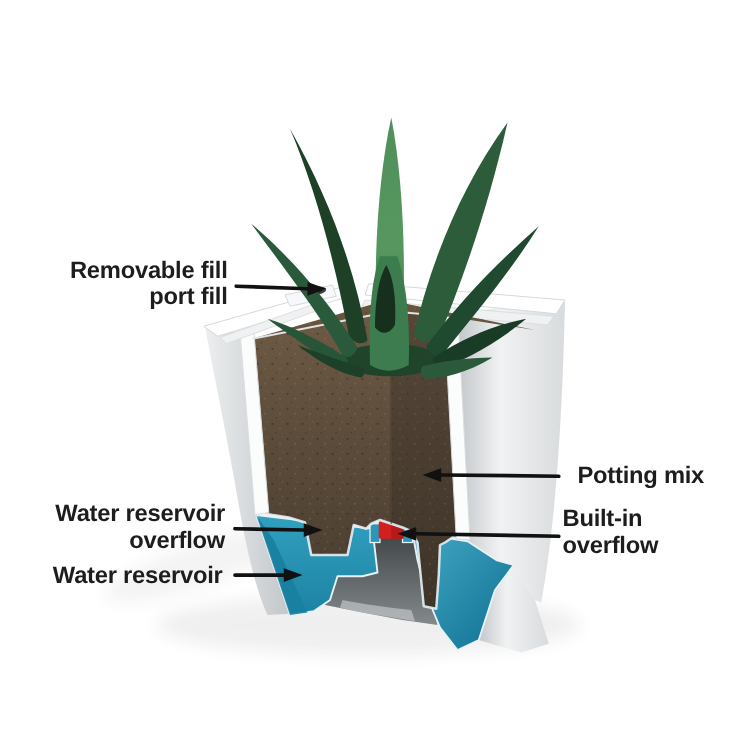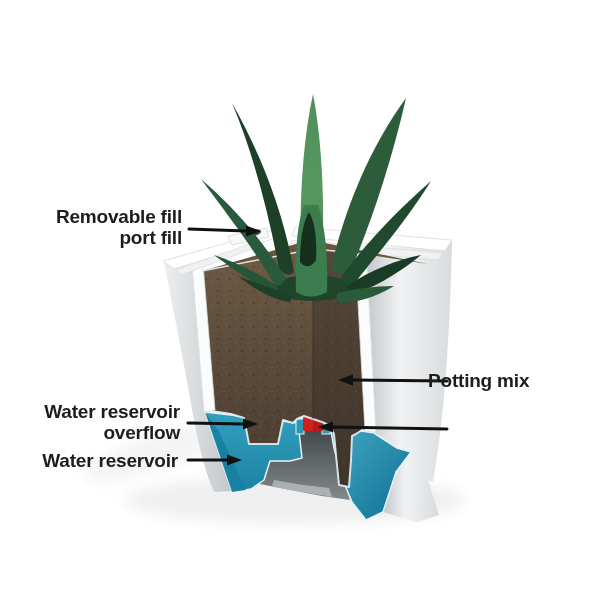--- a/index.html
+++ b/index.html
@@ -4,21 +4,21 @@
 <style>
   html,body{margin:0;padding:0;background:#fff;}
   .stage{position:relative;width:600px;height:600px;background:#fff;overflow:hidden;
          font-family:"Liberation Sans",sans-serif;}
   .stage svg{position:absolute;left:0;top:0;}
   .lbl{position:absolute;font-weight:700;font-size:19px;line-height:21px;
        color:var(--label_text,#1d1d1d);letter-spacing:-0.2px;white-space:nowrap;}
   .lbl span{display:block;}
   .r{text-align:right;}
   #lbl-fill{top:206px;right:418px;}
-  #lbl-potting{top:370px;left:428px;}
+  #lbl-potting{top:370px;left:462px;}
   #lbl-overflow{top:405px;left:450px;}
   #lbl-channels{top:401px;right:420px;}
   #lbl-reservoir{top:450px;right:422px;}
 </style>
 </head>
 <body>
 
 <div class="stage">
 
 <svg width="600" height="600" viewBox="0 0 600 600">
@@ -165,20 +165,24 @@
   </g>
 </svg>
 
   <div class="lbl r" id="lbl-fill">
     <span>Removable fill</span>
     <span>port fill</span>
   </div>
   <div class="lbl" id="lbl-potting">
     <span>Potting mix</span>
   </div>
+  <div class="lbl" id="lbl-overflow">
+    <span>Built-in</span>
+    <span>overflow</span>
+  </div>
   <div class="lbl r" id="lbl-channels">
     <span>Water reservoir</span>
     <span>overflow</span>
   </div>
   <div class="lbl r" id="lbl-reservoir">
     <span>Water reservoir</span>
   </div>
 
 </div>
 

